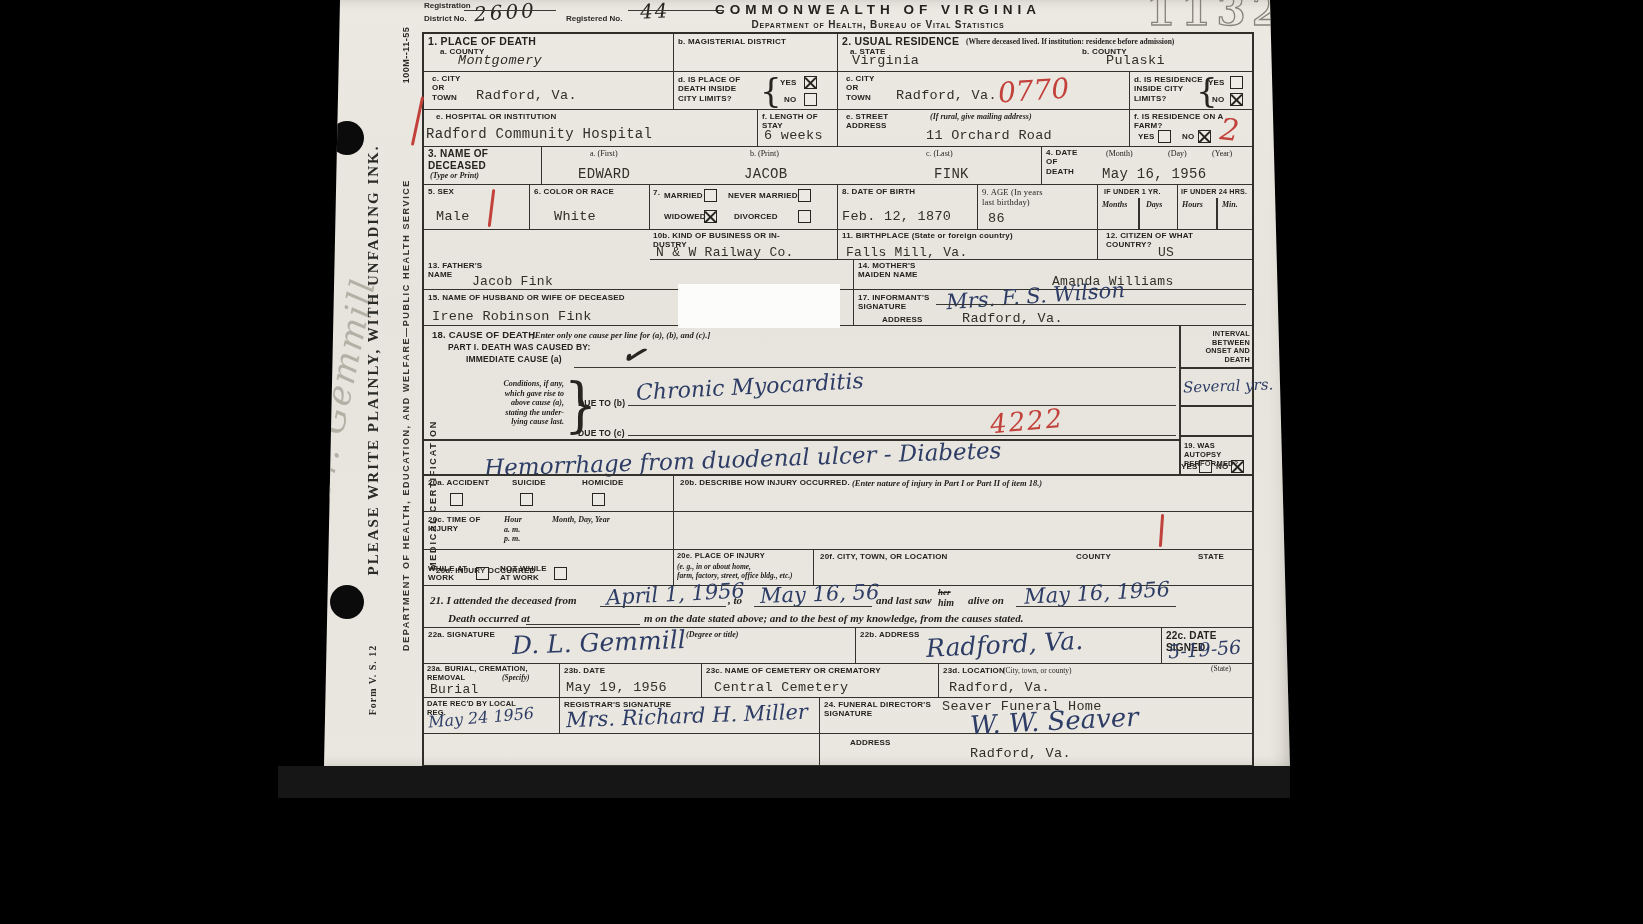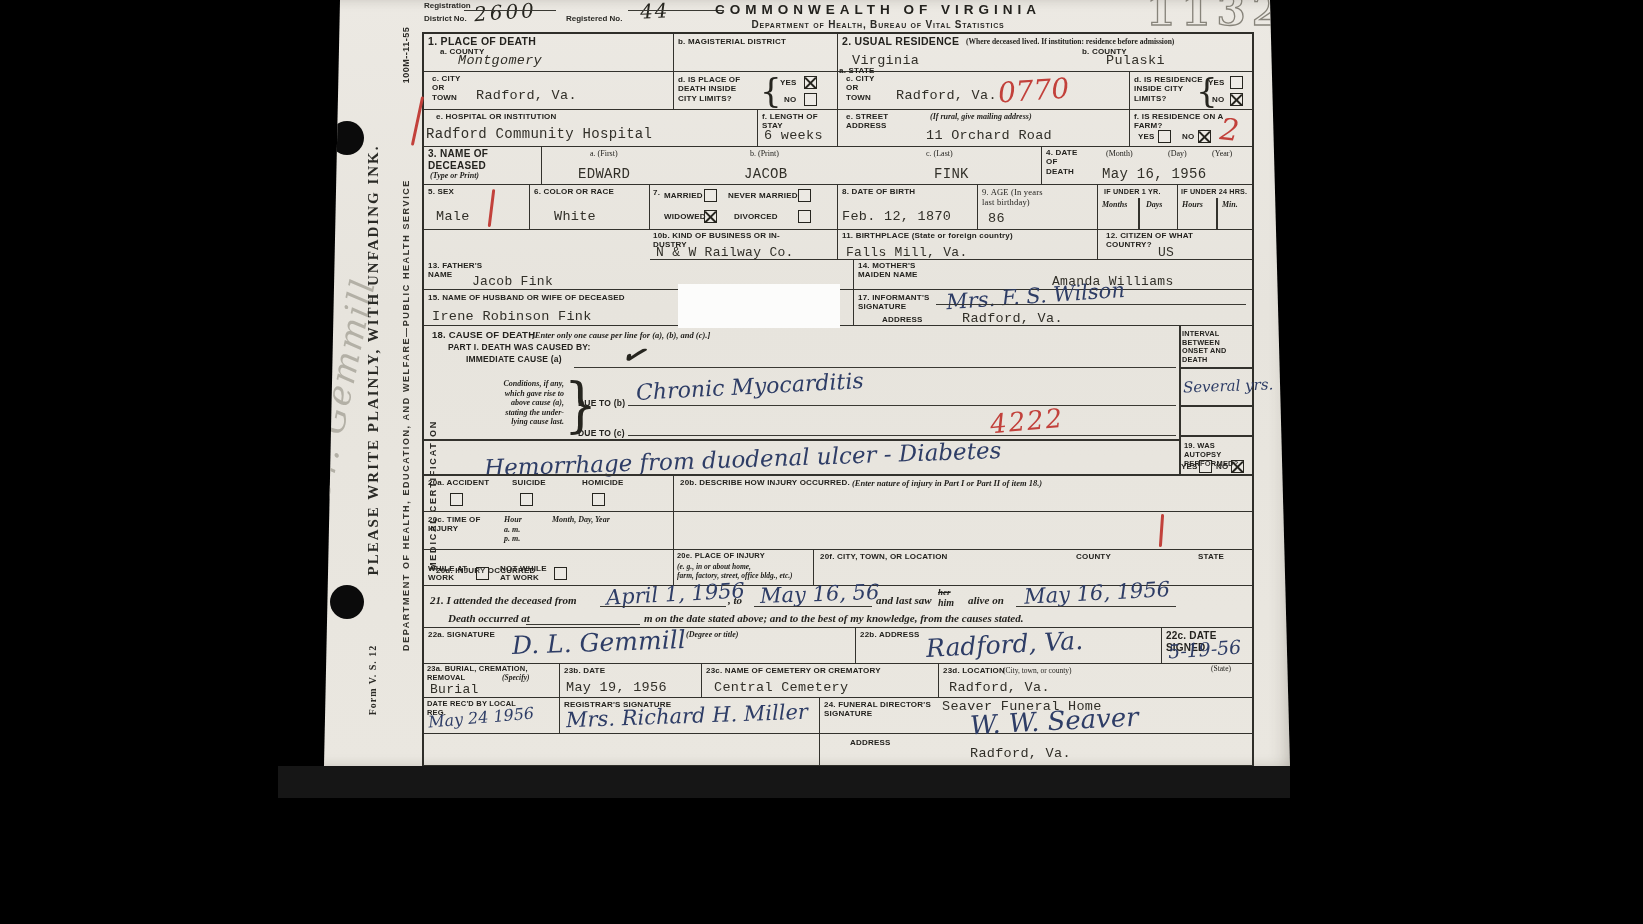--- a/index.html
+++ b/index.html
@@ -72,21 +72,21 @@
         <div class="lbl big" style="left:4px;top:1px;">1. PLACE OF DEATH</div>
         <div class="lbl" style="left:16px;top:13px;">a. COUNTY</div>
         <div class="typed" style="left:34px;top:19px;font-style:italic;">Montgomery</div>
       </div>
       <div class="cell" style="left:250px;top:0;width:164px;height:38px;">
         <div class="lbl" style="left:4px;top:3px;">b. MAGISTERIAL DISTRICT</div>
       </div>
       <div class="cell nr" style="left:414px;top:0;width:414px;height:38px;">
         <div class="lbl big" style="left:4px;top:1px;">2. USUAL RESIDENCE</div>
         <div class="note" style="left:128px;top:3px;font-size:7.5px;font-style:normal;font-family:'Liberation Serif',serif;">(Where deceased lived.  If institution: residence before admission)</div>
-        <div class="lbl" style="left:1px;top:13px;margin-top:19px;">a. STATE</div>
+        <div class="lbl" style="left:12px;top:13px;">a. STATE</div>
         <div class="typed" style="left:14px;top:19px;">Virginia</div>
         <div class="lbl" style="left:244px;top:13px;">b. COUNTY</div>
         <div class="typed" style="left:268px;top:19px;">Pulaski</div>
       </div>
 
       <div class="cell" style="left:0;top:38px;width:250px;height:38px;">
         <div class="lbl" style="left:8px;top:2px;">c. CITY
 OR
 TOWN</div>
         <div class="typed" style="left:52px;top:16px;">Radford, Va.</div>
@@ -266,21 +266,21 @@
 lying  cause  last.</div>
       <div class="brace" style="left:140px;top:340px;font-size:52px;transform:scaleY(1.15);">}</div>
       <div class="lbl" style="left:154px;top:364px;font-size:8.5px;">DUE TO (b)</div>
       <div class="hand" style="left:212px;top:340px;font-size:22px;transform:rotate(-3deg);">Chronic Myocarditis</div>
       <div class="uline" style="left:204px;top:371px;width:548px;"></div>
       <div class="lbl" style="left:154px;top:394px;font-size:8.5px;">DUE TO (c)</div>
       <div class="hand red" style="left:566px;top:372px;font-size:26px;letter-spacing:2px;transform:rotate(-5deg);">4222</div>
       <div class="uline" style="left:204px;top:401px;width:548px;"></div>
 
       <div class="vl" style="left:755px;top:292px;height:148px;"></div>
-      <div class="lbl" style="left:758px;top:296px;width:68px;text-align:left;font-size:7.3px;">INTERVAL BETWEEN
+      <div class="lbl" style="left:758px;top:296px;width:68px;text-align:right;font-size:7.3px;">INTERVAL BETWEEN
 ONSET AND DEATH</div>
       <div class="hl" style="left:755px;top:333px;width:73px;"></div>
       <div class="hand" style="left:759px;top:343px;font-size:15px;transform:rotate(-2deg);">Several yrs.</div>
       <div class="hl" style="left:755px;top:371px;width:73px;"></div>
       <div class="hl" style="left:755px;top:401px;width:73px;"></div>
 
       <div class="hl" style="left:0;top:405px;width:755px;"></div>
       <div class="hand" style="left:60px;top:412px;font-size:23px;transform:rotate(-2deg);">Hemorrhage from duodenal ulcer - Diabetes</div>
 
       <div class="lbl" style="left:760px;top:408px;font-size:7.5px;">19. WAS AUTOPSY

